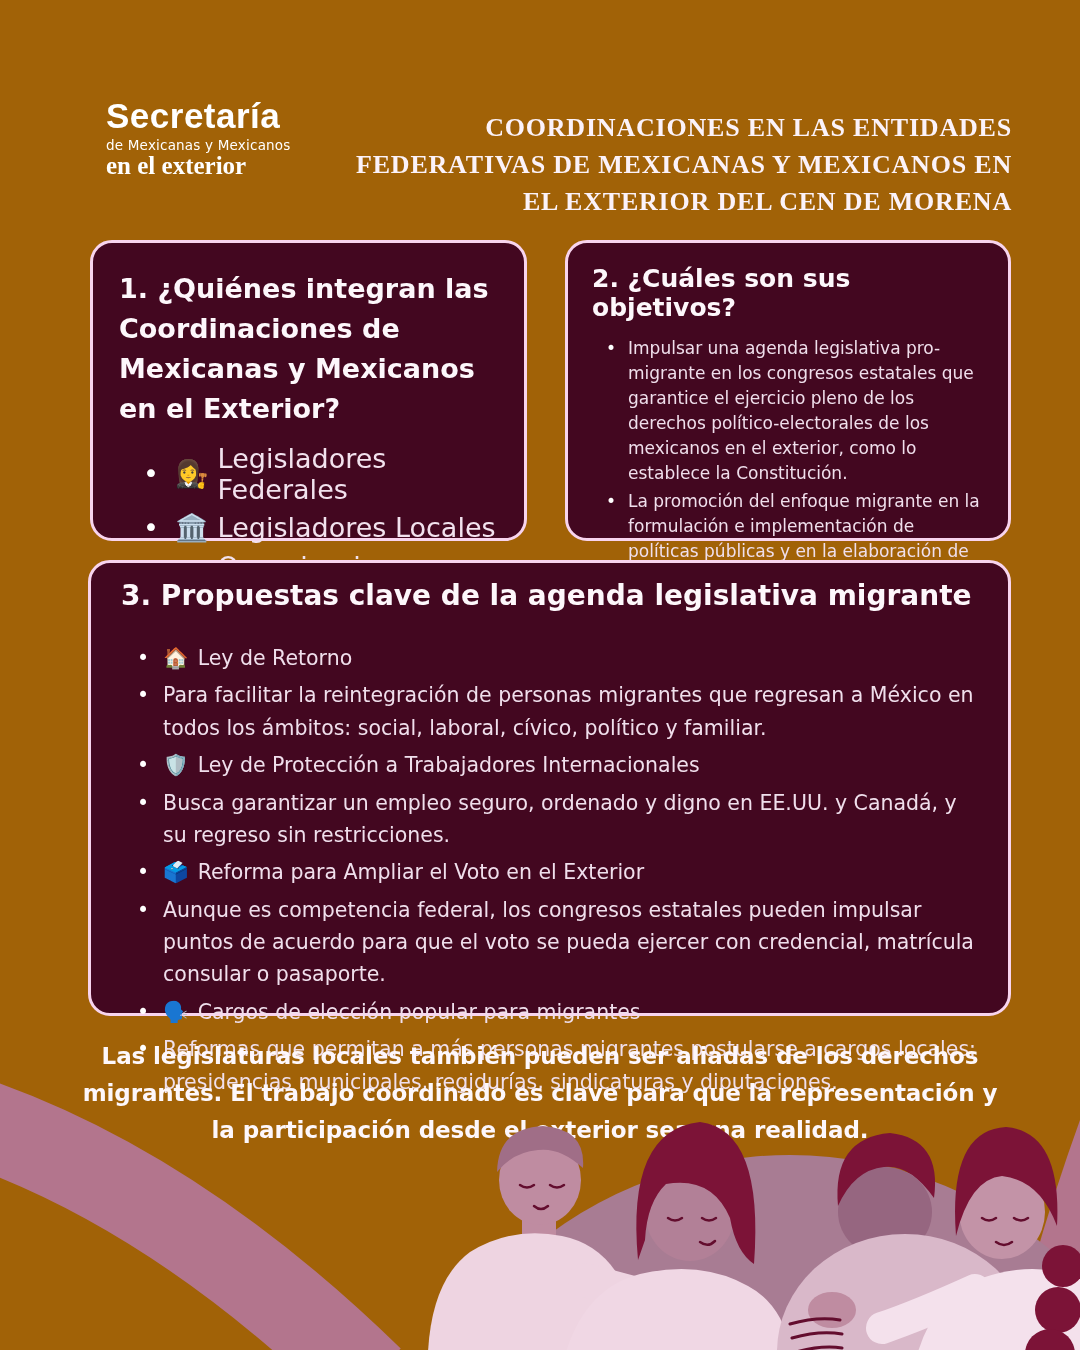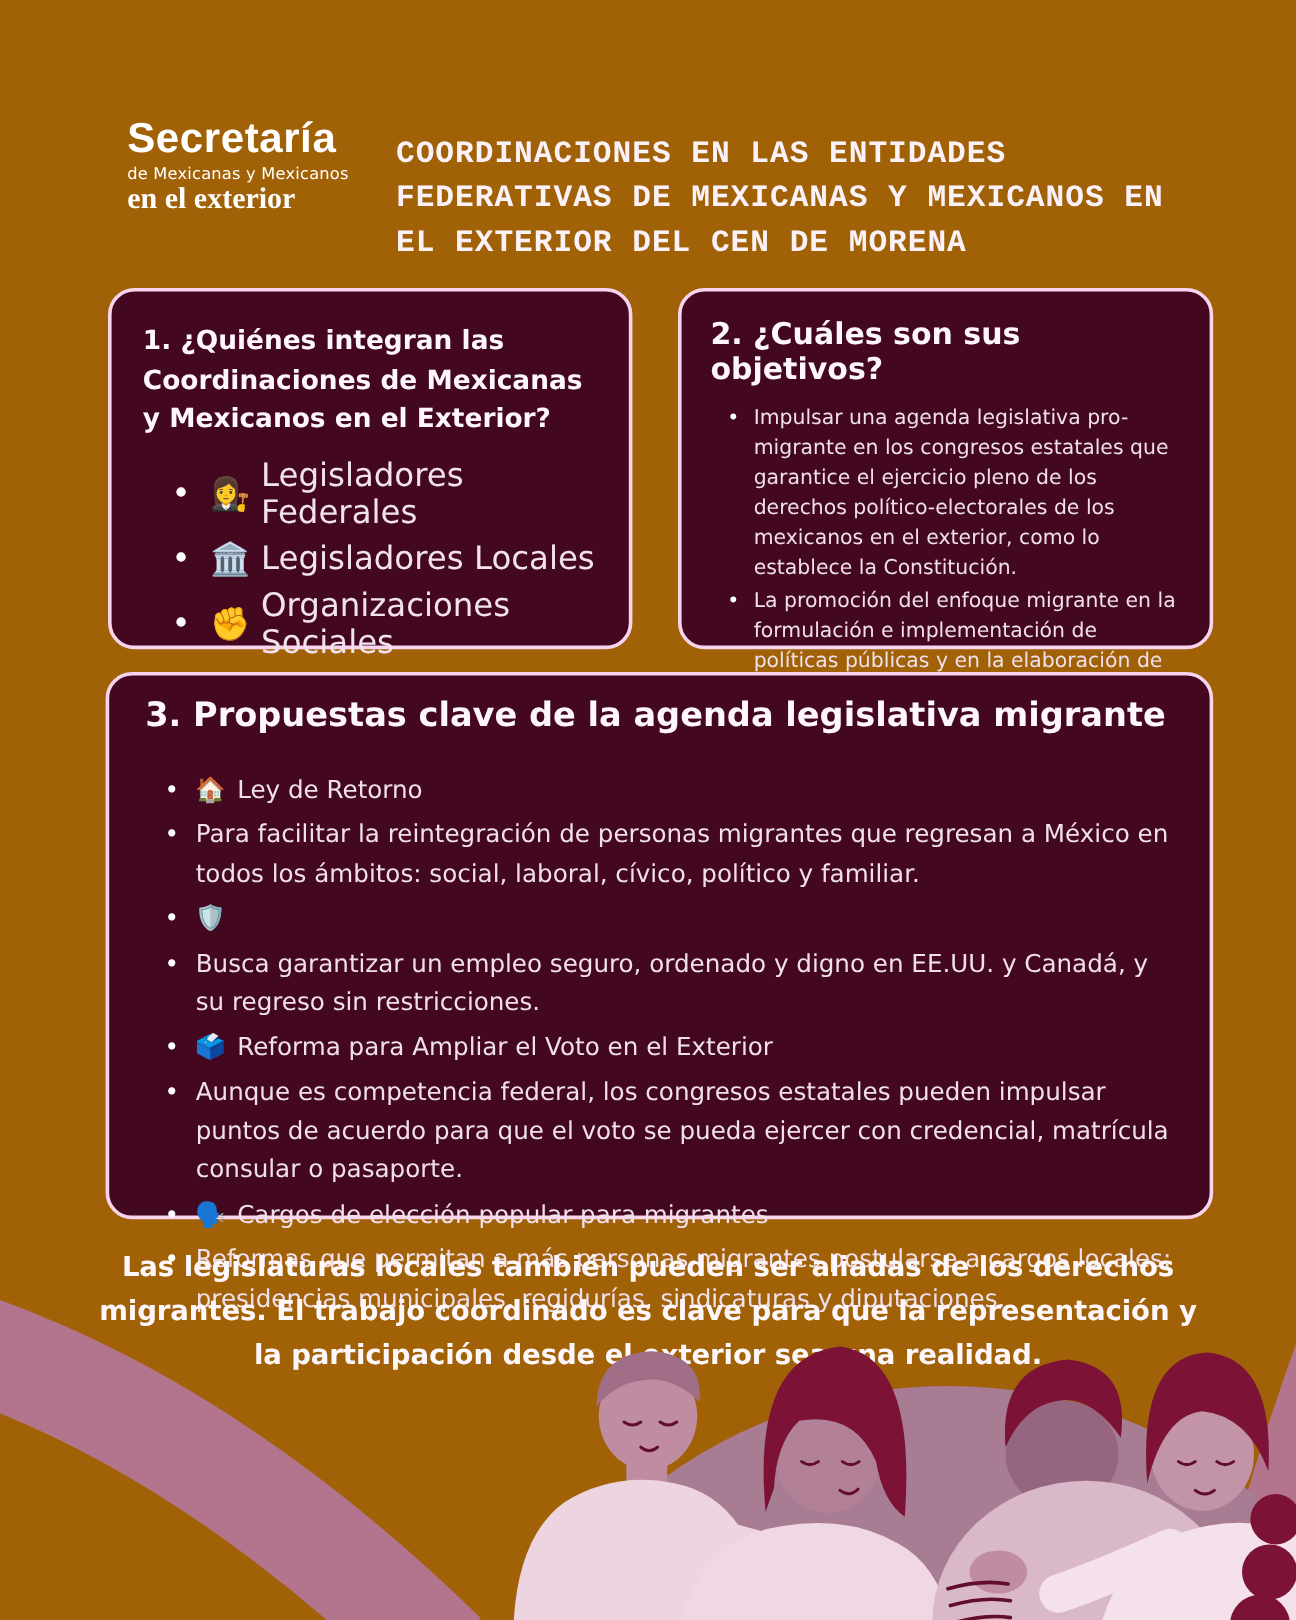--- a/index.html
+++ b/index.html
@@ -11,35 +11,35 @@
   }
 
   
   .logo { position:absolute; left:106px; top:98px; color:#ffffff; line-height:1.05; }
   .logo-l1 { font-family:"Liberation Sans", sans-serif; font-weight:bold; font-size:35px; letter-spacing:.5px; }
   .logo-l2 { font-size:13.5px; margin-top:3px; letter-spacing:.2px; }
   .logo-l3 { font-family:Liberation Serif, serif; font-weight:bold; font-size:25px; margin-top:1px; }
 
   .page-title {
     position:absolute; left:330px; top:110px; width:682px; margin:0;
-    text-align:left; color:#fbf2f9;
-    font-family:Liberation Mono, monospace; font-weight:bold;
+    text-align:right; color:#fbf2f9;
+    font-family:Liberation Serif, serif; font-weight:bold;
     font-size:26px; line-height:1.42; letter-spacing:.8px;
   }
   .page-title span { display:block; }
 
   
   .panel {
     position:absolute; box-sizing:border-box;
     background:#430720; border:3px solid #f8d4ee; border-radius:22px;
   }
   .panel h2 { margin:0; color:#fdf7fb; font-weight:bold; }
 
   .panel1 { left:90px;  top:240px; width:437px; height:301px; padding:26px 26px; }
-  .panel1 h2 { font-size:22px; line-height:1.48; }
+  .panel1 h2 { font-size:27px; line-height:1.48; }
   .panel1 ul { list-style:none; margin:14px 0 0 0; padding:0; }
   .panel1 li { display:flex; align-items:center; margin:7px 0; font-size:27px; color:#f2e2ee; }
   .panel1 .dot { margin:0 16px 0 24px; }
 
   .panel2 { left:565px; top:240px; width:446px; height:301px; padding:18px 24px; }
   .panel2 h2 { font-size:25px; margin-top:3px; }
   .panel2 ul { list-style:none; margin:14px 0 0 0; padding:0; }
   .panel2 li { display:flex; margin:0 0 3px 0; font-size:17px; line-height:1.47; color:#f0dfec; }
   .panel2 .dot { margin:0 12px 0 14px; flex:none; }
 
@@ -137,20 +137,21 @@
         <span class="li-icon">🏠</span>
         <span>Ley de Retorno</span>
       </li>
       <li>
         <span class="dot">•</span>
         <span>Para facilitar la reintegración de personas migrantes que regresan a México en todos los ámbitos: social, laboral, cívico, político y familiar.</span>
       </li>
       <li>
         <span class="dot">•</span>
         <span class="li-icon">🛡️</span>
+        <span>Ley de Protección a Trabajadores Internacionales</span>
       </li>
       <li>
         <span class="dot">•</span>
         <span>Busca garantizar un empleo seguro, ordenado y digno en EE.UU. y Canadá, y su regreso sin restricciones.</span>
       </li>
       <li>
         <span class="dot">•</span>
         <span class="li-icon">🗳️</span>
         <span>Reforma para Ampliar el Voto en el Exterior</span>
       </li>

